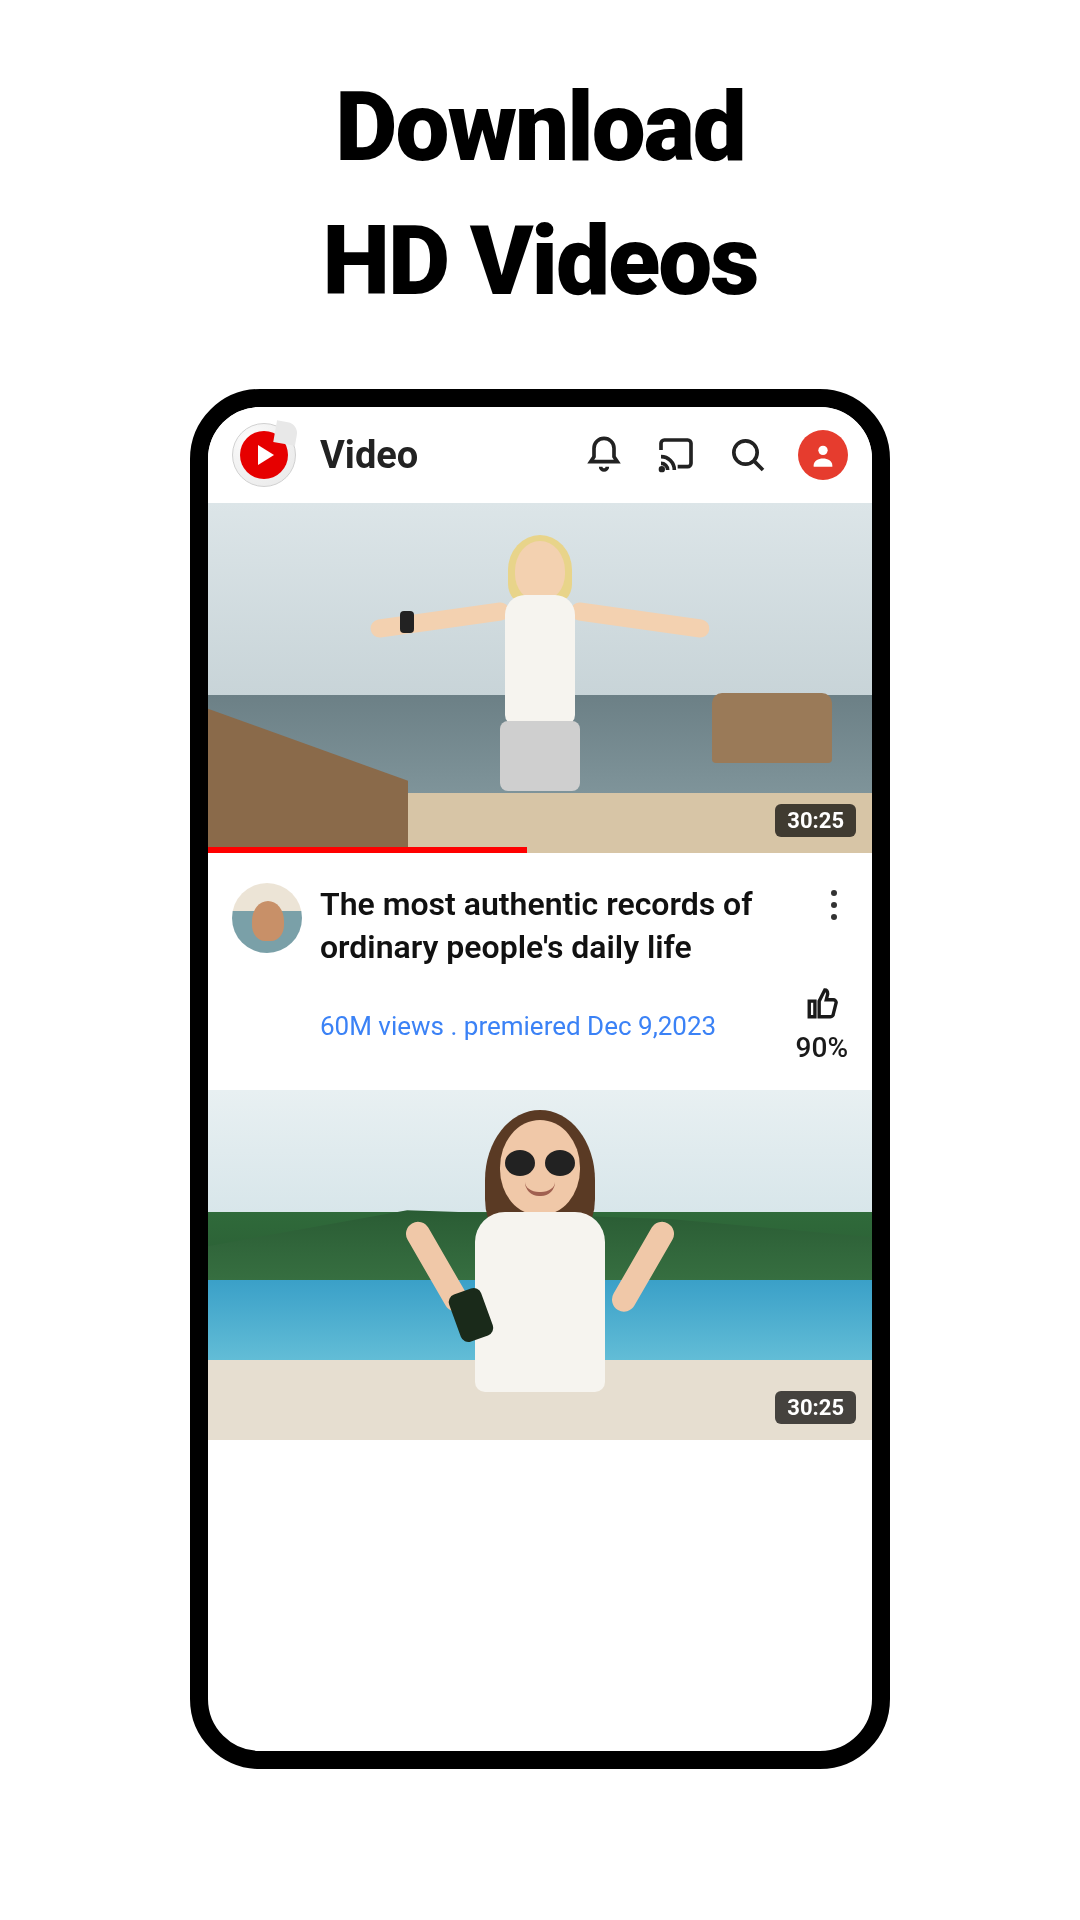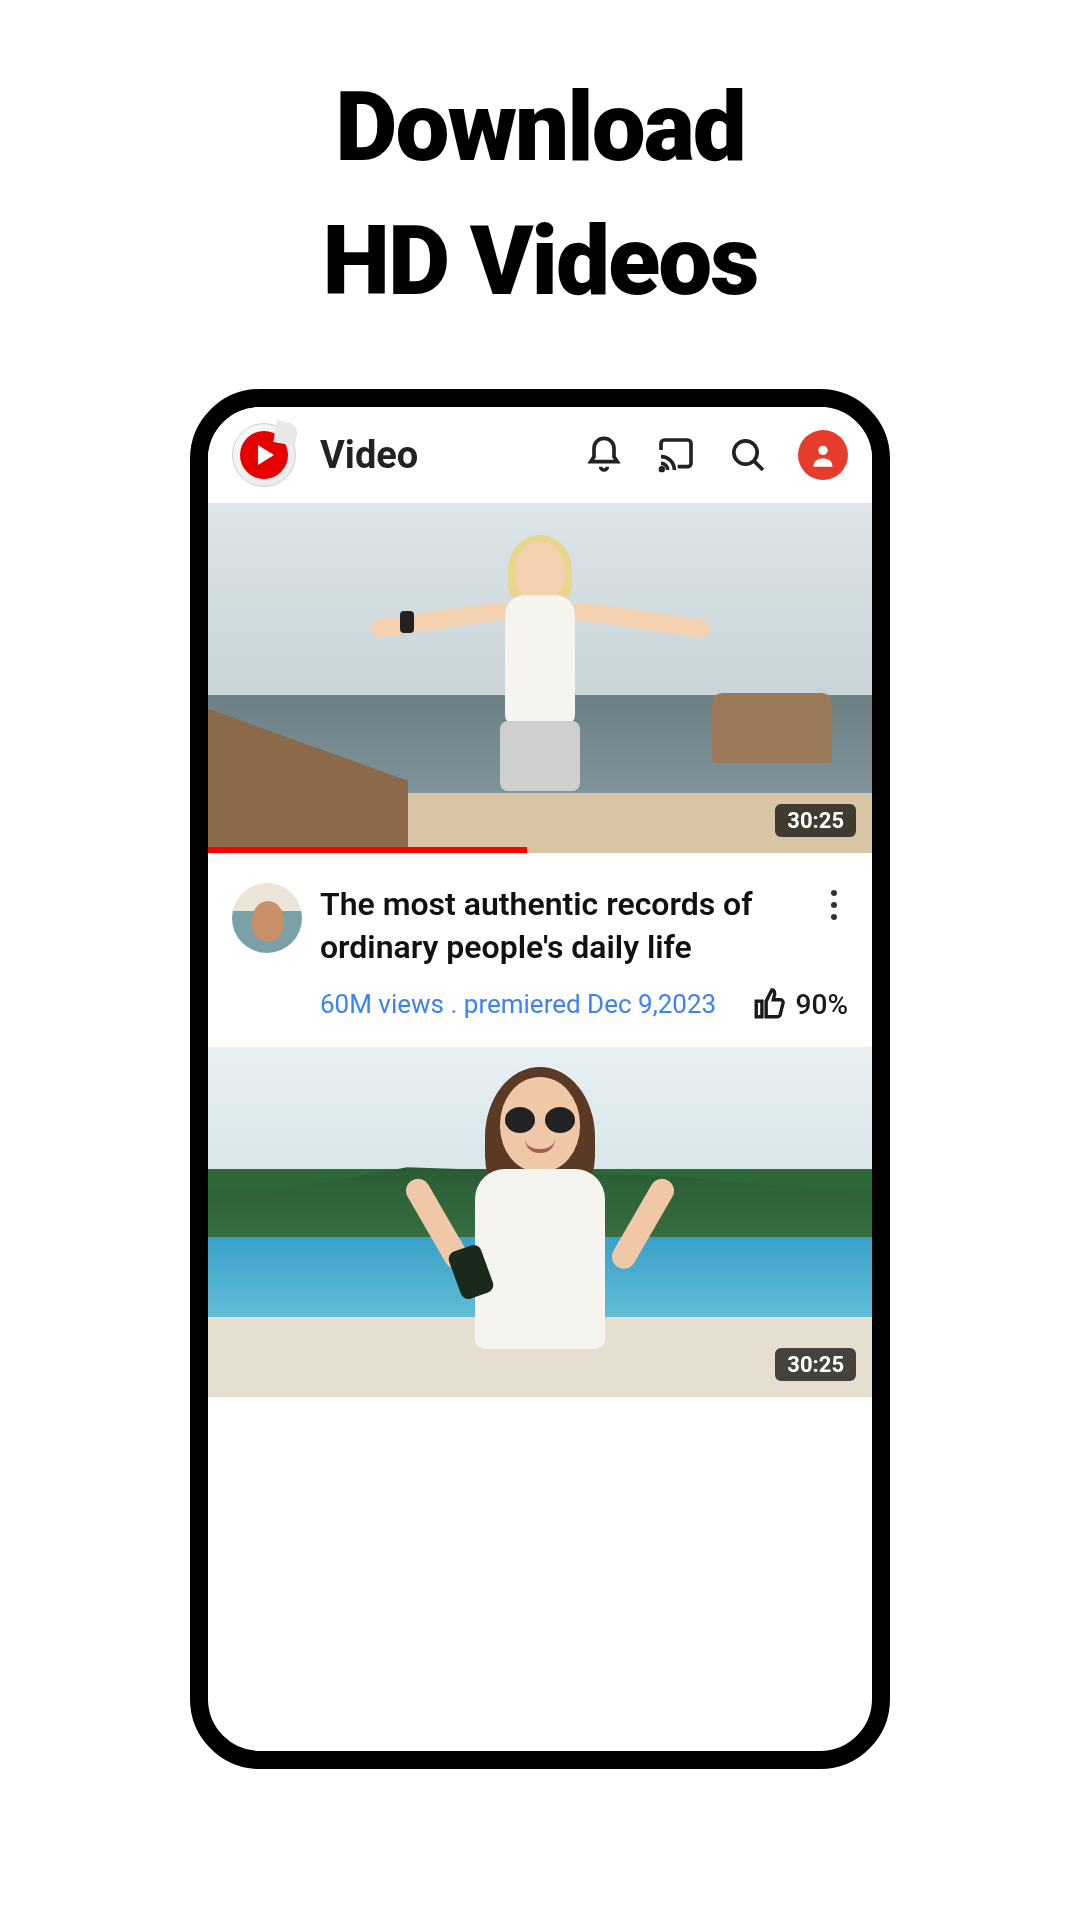--- a/index.html
+++ b/index.html
@@ -170,21 +170,21 @@
     align-items: center;
     gap: 20px;
   }
   .stats {
     font-size: 26px;
     color: #3b82f6;
     flex: 1;
   }
   .like {
     display: flex; align-items: center; gap: 10px;
-    font-size: 28px; color: #1a1a1a; font-weight: 500;
+    font-size: 28px; color: #1a1a1a; font-weight: 500; flex-direction: column;
   }
   .like svg { width: 34px; height: 34px; stroke:#1a1a1a; stroke-width:2.4; fill:none; }
   .more-btn {
     position: absolute; right: 20px; top: 30px;
     width: 36px; height: 44px;
     display: flex; flex-direction: column; align-items: center; justify-content: center; gap: 6px;
   }
   .more-btn span { width: 6px; height: 6px; background:#333; border-radius:50%; }
 </style>
 </head>

